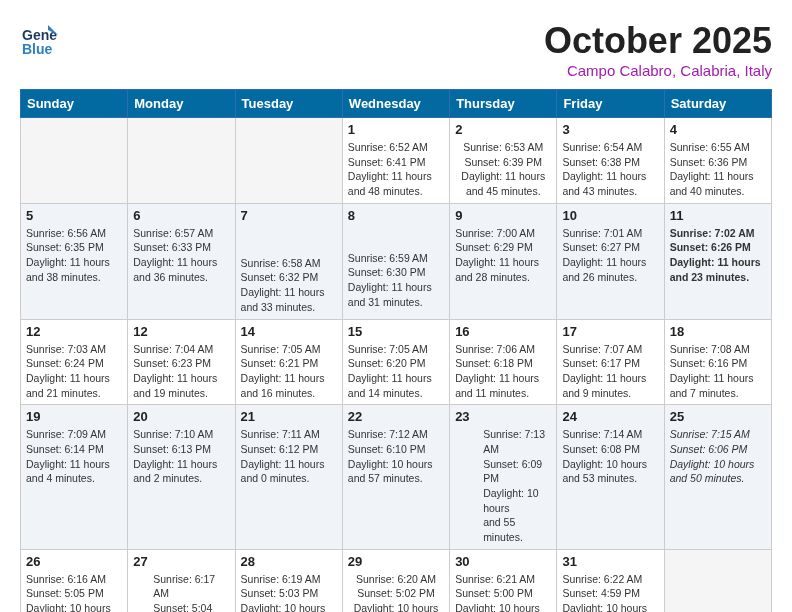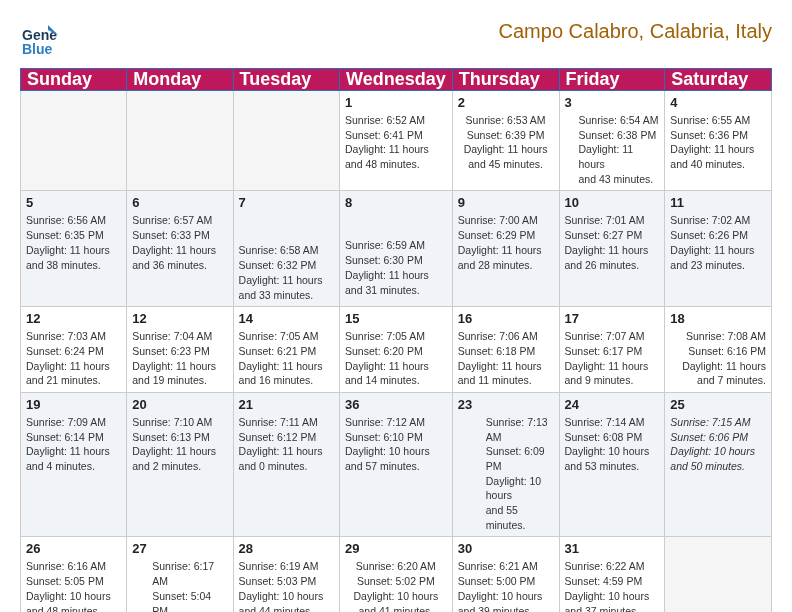--- a/index.html
+++ b/index.html
@@ -27,34 +27,34 @@
     }
     .title-block {
       text-align: right;
     }
     .month-title {
       font-size: 36px;
       font-weight: bold;
       color: #222;
     }
     .location-title {
-      font-size: 20px;
-      color: #a16207;
+      font-size: 15px;
+      color: #a21caf;
     }
     .calendar {
       width: 100%;
       border-collapse: collapse;
       font-size: 11px;
     }
     .calendar th {
-      background: #be185d;
+      background: #0369a1;
       color: #fff;
       text-align: left;
-      padding: 0 6px;
-      font-size: 18px;
+      padding: 6px 6px;
+      font-size: 13px;
       font-weight: bold;
       border: 1px solid #2a6db5;
     }
     .calendar td {
       border: 1px solid #ccc;
       vertical-align: top;
       padding: 4px 5px;
       width: calc(100% / 7);
       min-height: 80px;
       color: #333;
@@ -83,20 +83,21 @@
 
 <div class="header-area">
   <div class="logo">
     <svg class="logo-icon" viewBox="0 0 38 38">
       <text x="2" y="20" font-size="14" font-weight="bold" fill="#1a3a5c">General</text>
       <text x="2" y="34" font-size="14" font-weight="bold" fill="#2e7fc1">Blue</text>
       <polygon points="28,5 38,15 28,10" fill="#2e7fc1"></polygon>
     </svg>
   </div>
   <div class="title-block">
+    <div class="month-title">October 2025</div>
     <div class="location-title">Campo Calabro, Calabria, Italy</div>
   </div>
 </div>
 
 <table class="calendar">
   <thead>
     <tr id="weekday-header">
         <th>Sunday</th>
         <th>Monday</th>
         <th>Tuesday</th>
@@ -120,21 +121,21 @@
         </td>
         <td>
           <div class="day-num">2</div>
           <div class="day-info" style="white-space: pre-line; text-align: center;">Sunrise: 6:53 AM
 Sunset: 6:39 PM
 Daylight: 11 hours
 and 45 minutes.</div>
         </td>
         <td>
           <div class="day-num">3</div>
-          <div class="day-info" style="white-space: pre-line; margin-left: 14px;">Sunrise: 6:54 AM
+          <div class="day-info" style="white-space: pre-line;">Sunrise: 6:54 AM
 Sunset: 6:38 PM
 Daylight: 11 hours
 and 43 minutes.</div>
         </td>
         <td>
           <div class="day-num">4</div>
           <div class="day-info" style="white-space: pre-line;">Sunrise: 6:55 AM
 Sunset: 6:36 PM
 Daylight: 11 hours
 and 40 minutes.</div>
@@ -178,21 +179,21 @@
         </td>
         <td>
           <div class="day-num">10</div>
           <div class="day-info" style="white-space: pre-line;">Sunrise: 7:01 AM
 Sunset: 6:27 PM
 Daylight: 11 hours
 and 26 minutes.</div>
         </td>
         <td>
           <div class="day-num">11</div>
-          <div class="day-info" style="white-space: pre-line;">Sunrise: 7:02 AM
+          <div class="day-info" style="white-space: pre-line; font-weight: bold;">Sunrise: 7:02 AM
 Sunset: 6:26 PM
 Daylight: 11 hours
 and 23 minutes.</div>
         </td>
       </tr>
       <tr>
         <td>
           <div class="day-num">12</div>
           <div class="day-info" style="white-space: pre-line;">Sunrise: 7:03 AM
 Sunset: 6:24 PM
@@ -229,21 +230,21 @@
         </td>
         <td>
           <div class="day-num">17</div>
           <div class="day-info" style="white-space: pre-line;">Sunrise: 7:07 AM
 Sunset: 6:17 PM
 Daylight: 11 hours
 and 9 minutes.</div>
         </td>
         <td>
           <div class="day-num">18</div>
-          <div class="day-info" style="white-space: pre-line; text-align: right;">Sunrise: 7:08 AM
+          <div class="day-info" style="white-space: pre-line;">Sunrise: 7:08 AM
 Sunset: 6:16 PM
 Daylight: 11 hours
 and 7 minutes.</div>
         </td>
       </tr>
       <tr class="row-shade">
         <td>
           <div class="day-num">19</div>
           <div class="day-info" style="white-space: pre-line;">Sunrise: 7:09 AM
 Sunset: 6:14 PM
@@ -258,21 +259,21 @@
 and 2 minutes.</div>
         </td>
         <td>
           <div class="day-num">21</div>
           <div class="day-info" style="white-space: pre-line;">Sunrise: 7:11 AM
 Sunset: 6:12 PM
 Daylight: 11 hours
 and 0 minutes.</div>
         </td>
         <td>
-          <div class="day-num">36</div>
+          <div class="day-num">22</div>
           <div class="day-info" style="white-space: pre-line;">Sunrise: 7:12 AM
 Sunset: 6:10 PM
 Daylight: 10 hours
 and 57 minutes.</div>
         </td>
         <td>
           <div class="day-num">23</div>
           <div class="day-info" style="white-space: pre-line; margin-left: 28px;">Sunrise: 7:13 AM
 Sunset: 6:09 PM
 Daylight: 10 hours

